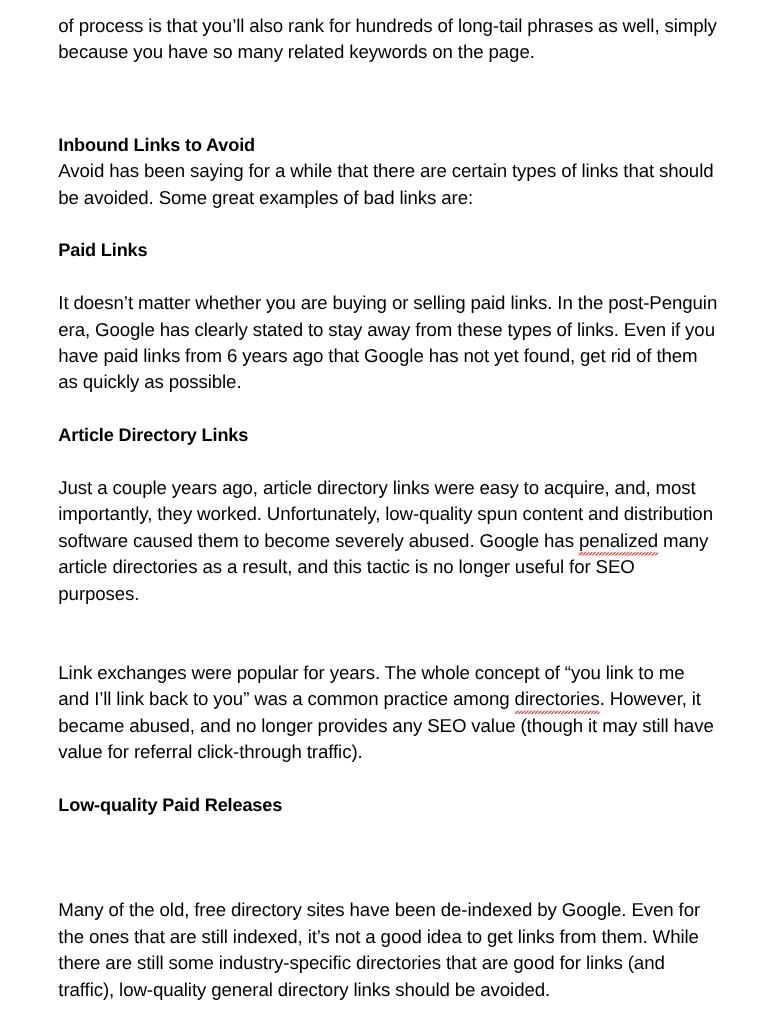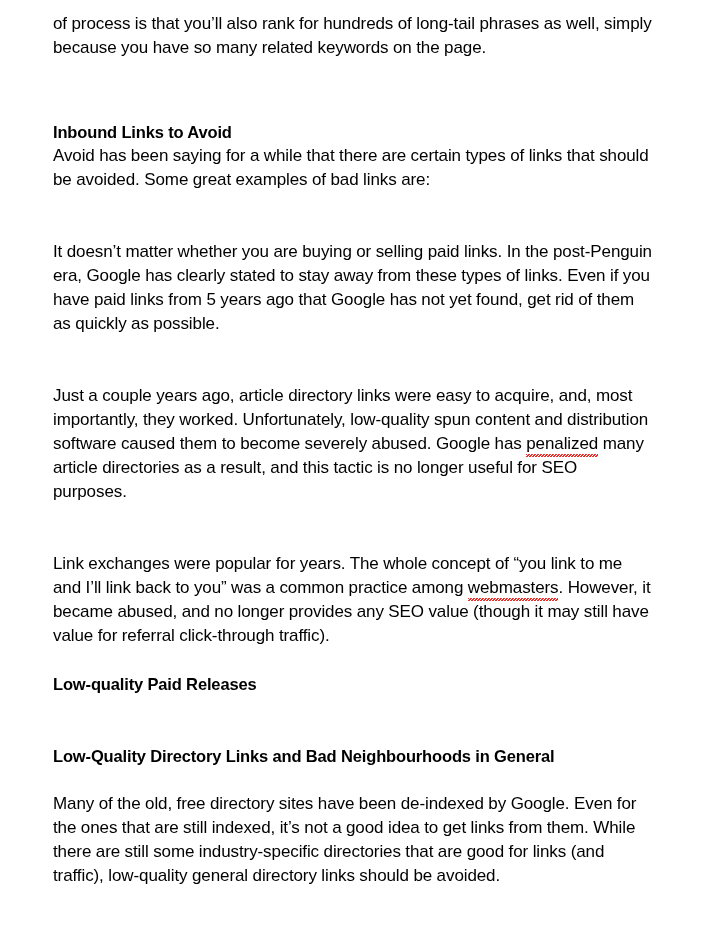--- a/index.html
+++ b/index.html
@@ -83,47 +83,48 @@
     <div class="gap-lg"></div>
 
     <section class="sec">
       <h2 class="heading">Inbound Links to Avoid</h2>
       <p class="para">Avoid has been saying for a while that there are certain types of links that should be avoided. Some great examples of bad links are:</p>
     </section>
 
     <div class="gap-md"></div>
 
     <section class="sec">
+      <h2 class="heading">Paid Links</h2>
       <div class="gap-md"></div>
-      <p class="para">It doesn’t matter whether you are buying or selling paid links. In the post-Penguin era, Google has clearly stated to stay away from these types of links. Even if you have paid links from 5 years ago that Google has not yet found, get rid of them as quickly as possible.</p>
+      <p class="para">It doesn’t matter whether you are buying or selling paid links. In the post-Penguin era, Google has clearly stated to stay away from these types of links. Even if you have paid links from 6 years ago that Google has not yet found, get rid of them as quickly as possible.</p>
     </section>
 
     <div class="gap-md"></div>
 
     <section class="sec">
+      <h2 class="heading">Article Directory Links</h2>
       <div class="gap-md"></div>
       <p class="para"><span>Just a couple years ago, article directory links were easy to acquire, and, most importantly, they worked. Unfortunately, low-quality spun content and distribution software caused them to become severely abused. Google has </span><span class="misspell">penalized</span><span> many article directories as a result, and this tactic is no longer useful for SEO purposes.</span></p>
     </section>
 
     <div class="gap-md"></div>
 
     <section class="sec">
       <div class="gap-md"></div>
-      <p class="para"><span>Link exchanges were popular for years. The whole concept of “you link to me and I’ll link back to you” was a common practice among </span><span class="misspell">webmasters</span><span>. However, it became abused, and no longer provides any SEO value (though it may still have value for referral click-through traffic).</span></p>
+      <p class="para"><span>Link exchanges were popular for years. The whole concept of “you link to me and I’ll link back to you” was a common practice among </span><span class="misspell">directories</span><span>. However, it became abused, and no longer provides any SEO value (though it may still have value for referral click-through traffic).</span></p>
     </section>
 
     <div class="gap-md"></div>
 
     <section class="sec">
       <h2 class="heading">Low-quality Paid Releases</h2>
       <div class="gap-md"></div>
     </section>
 
     <div class="gap-md"></div>
 
     <section class="sec">
-      <h2 class="heading">Low-Quality Directory Links and Bad Neighbourhoods in General</h2>
       <div class="gap-md"></div>
       <p class="para">Many of the old, free directory sites have been de-indexed by Google. Even for the ones that are still indexed, it’s not a good idea to get links from them. While there are still some industry-specific directories that are good for links (and traffic), low-quality general directory links should be avoided.</p>
     </section>
 
   </div>
 </div>
 
 </body></html>

